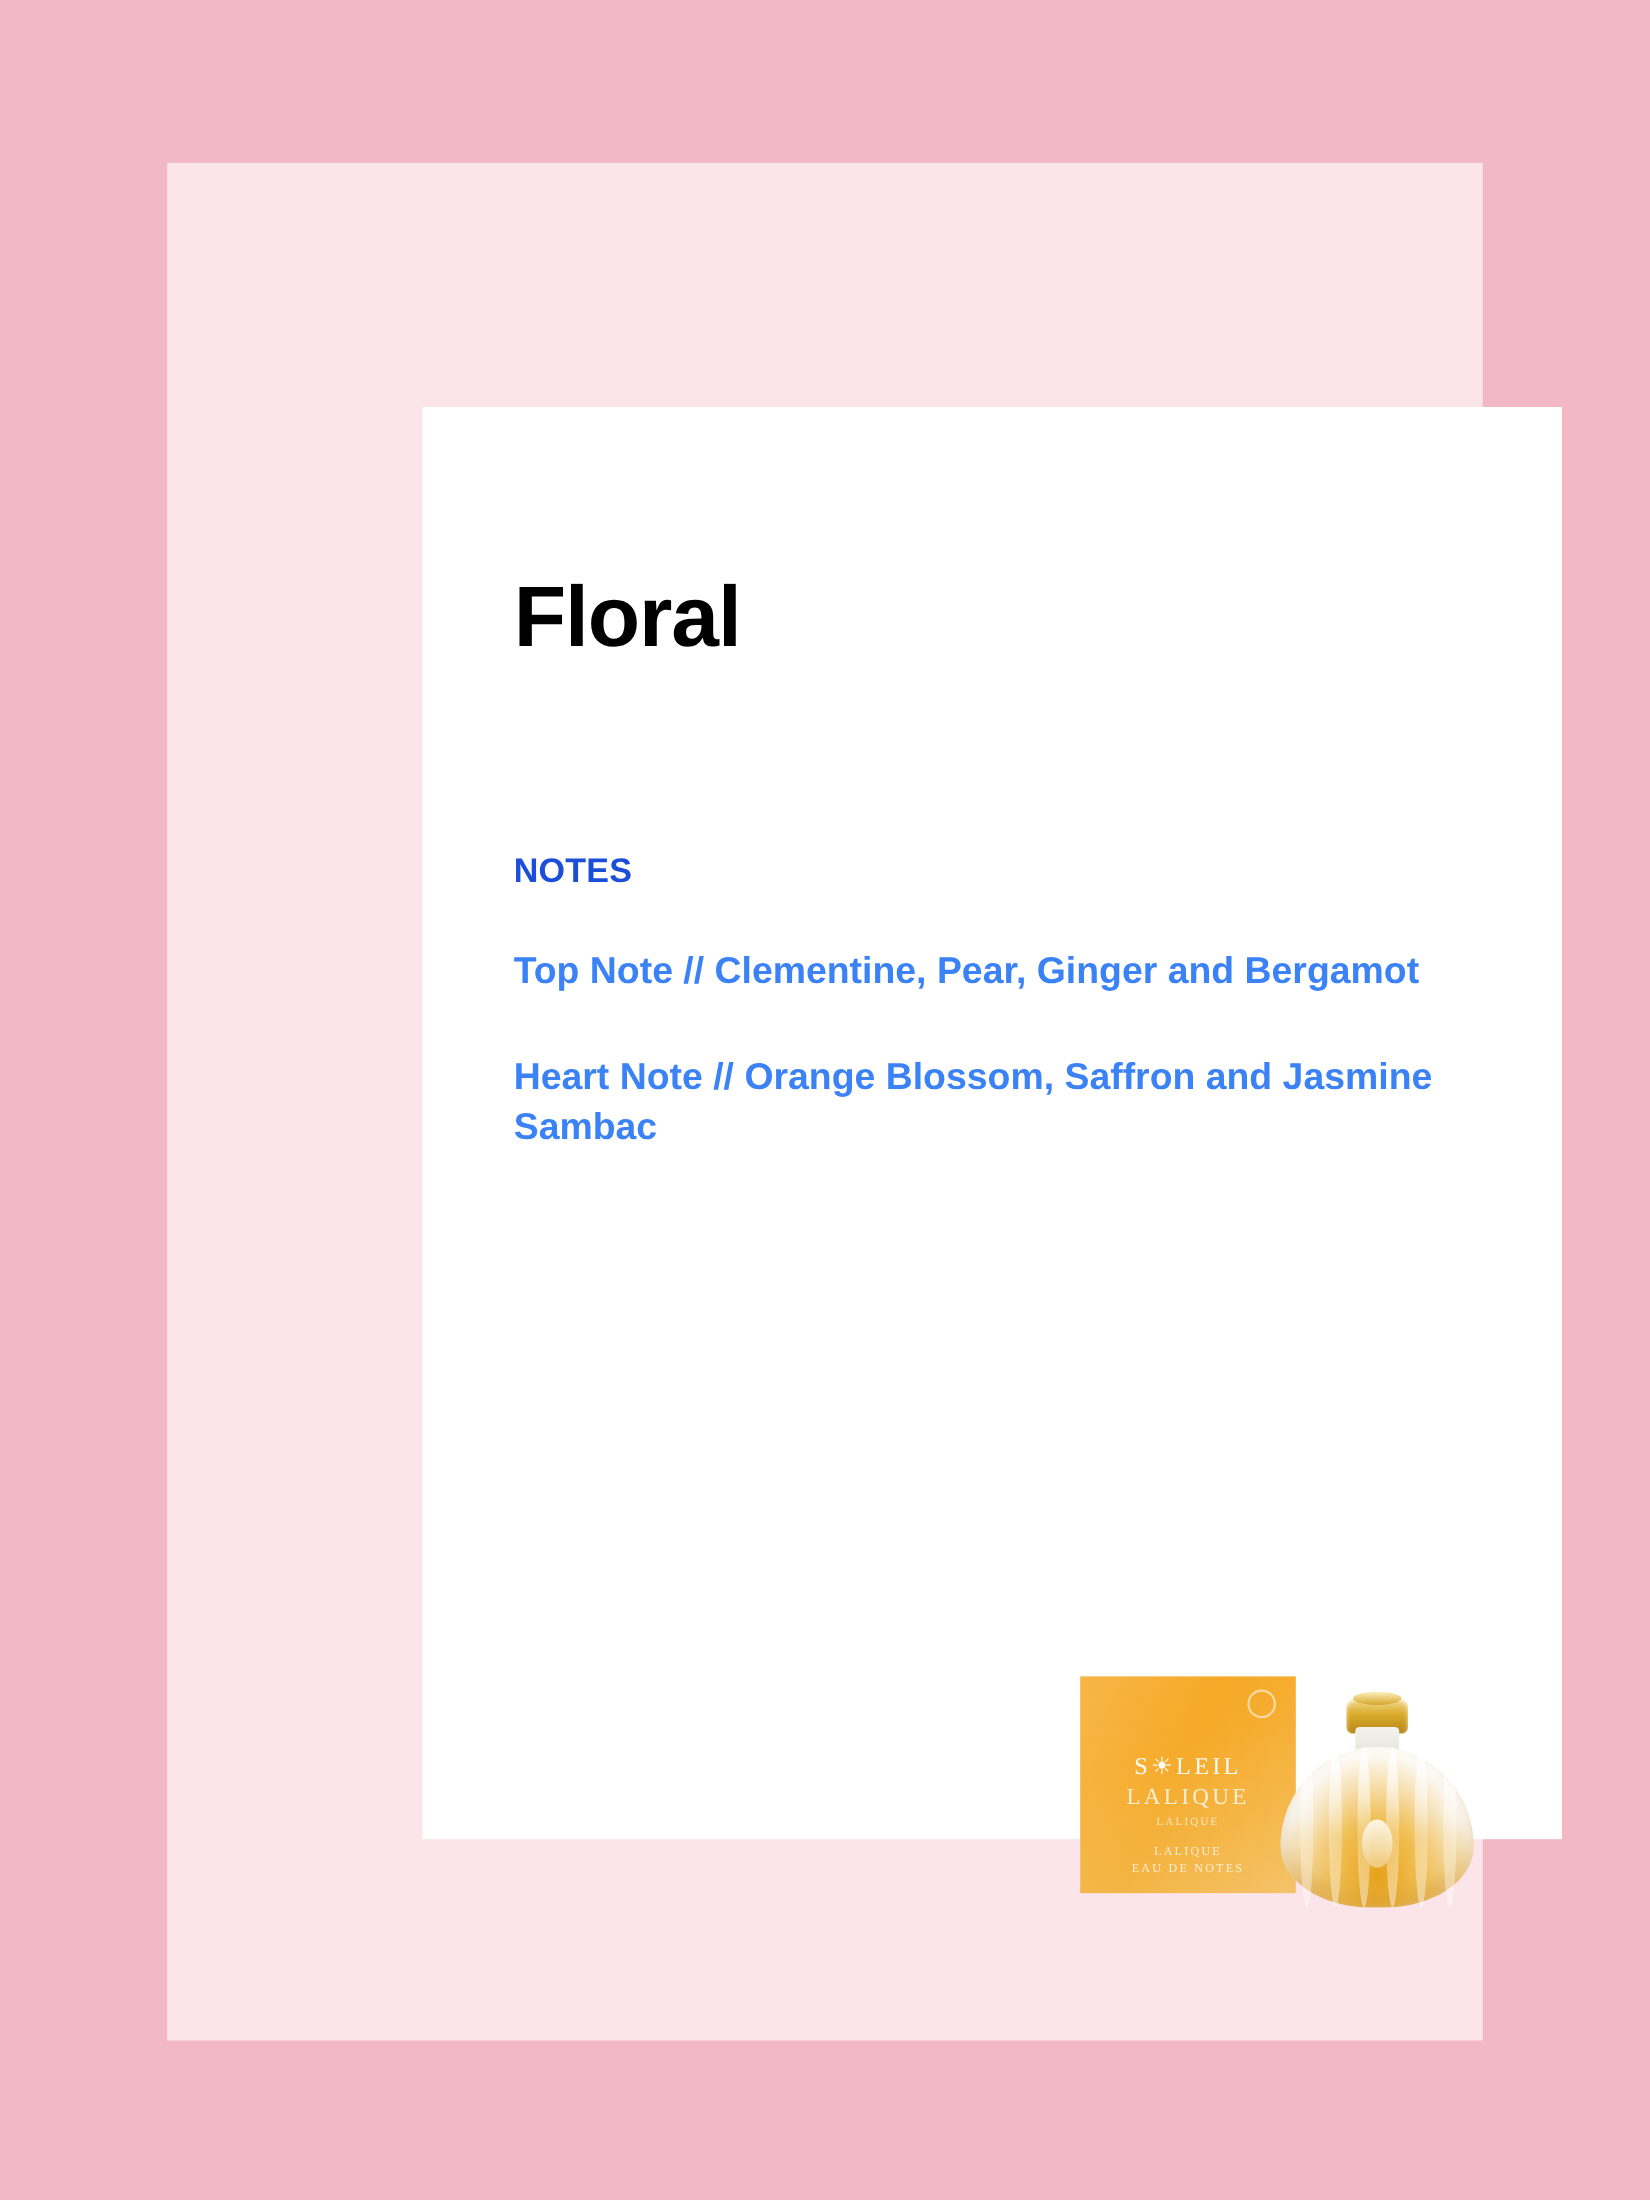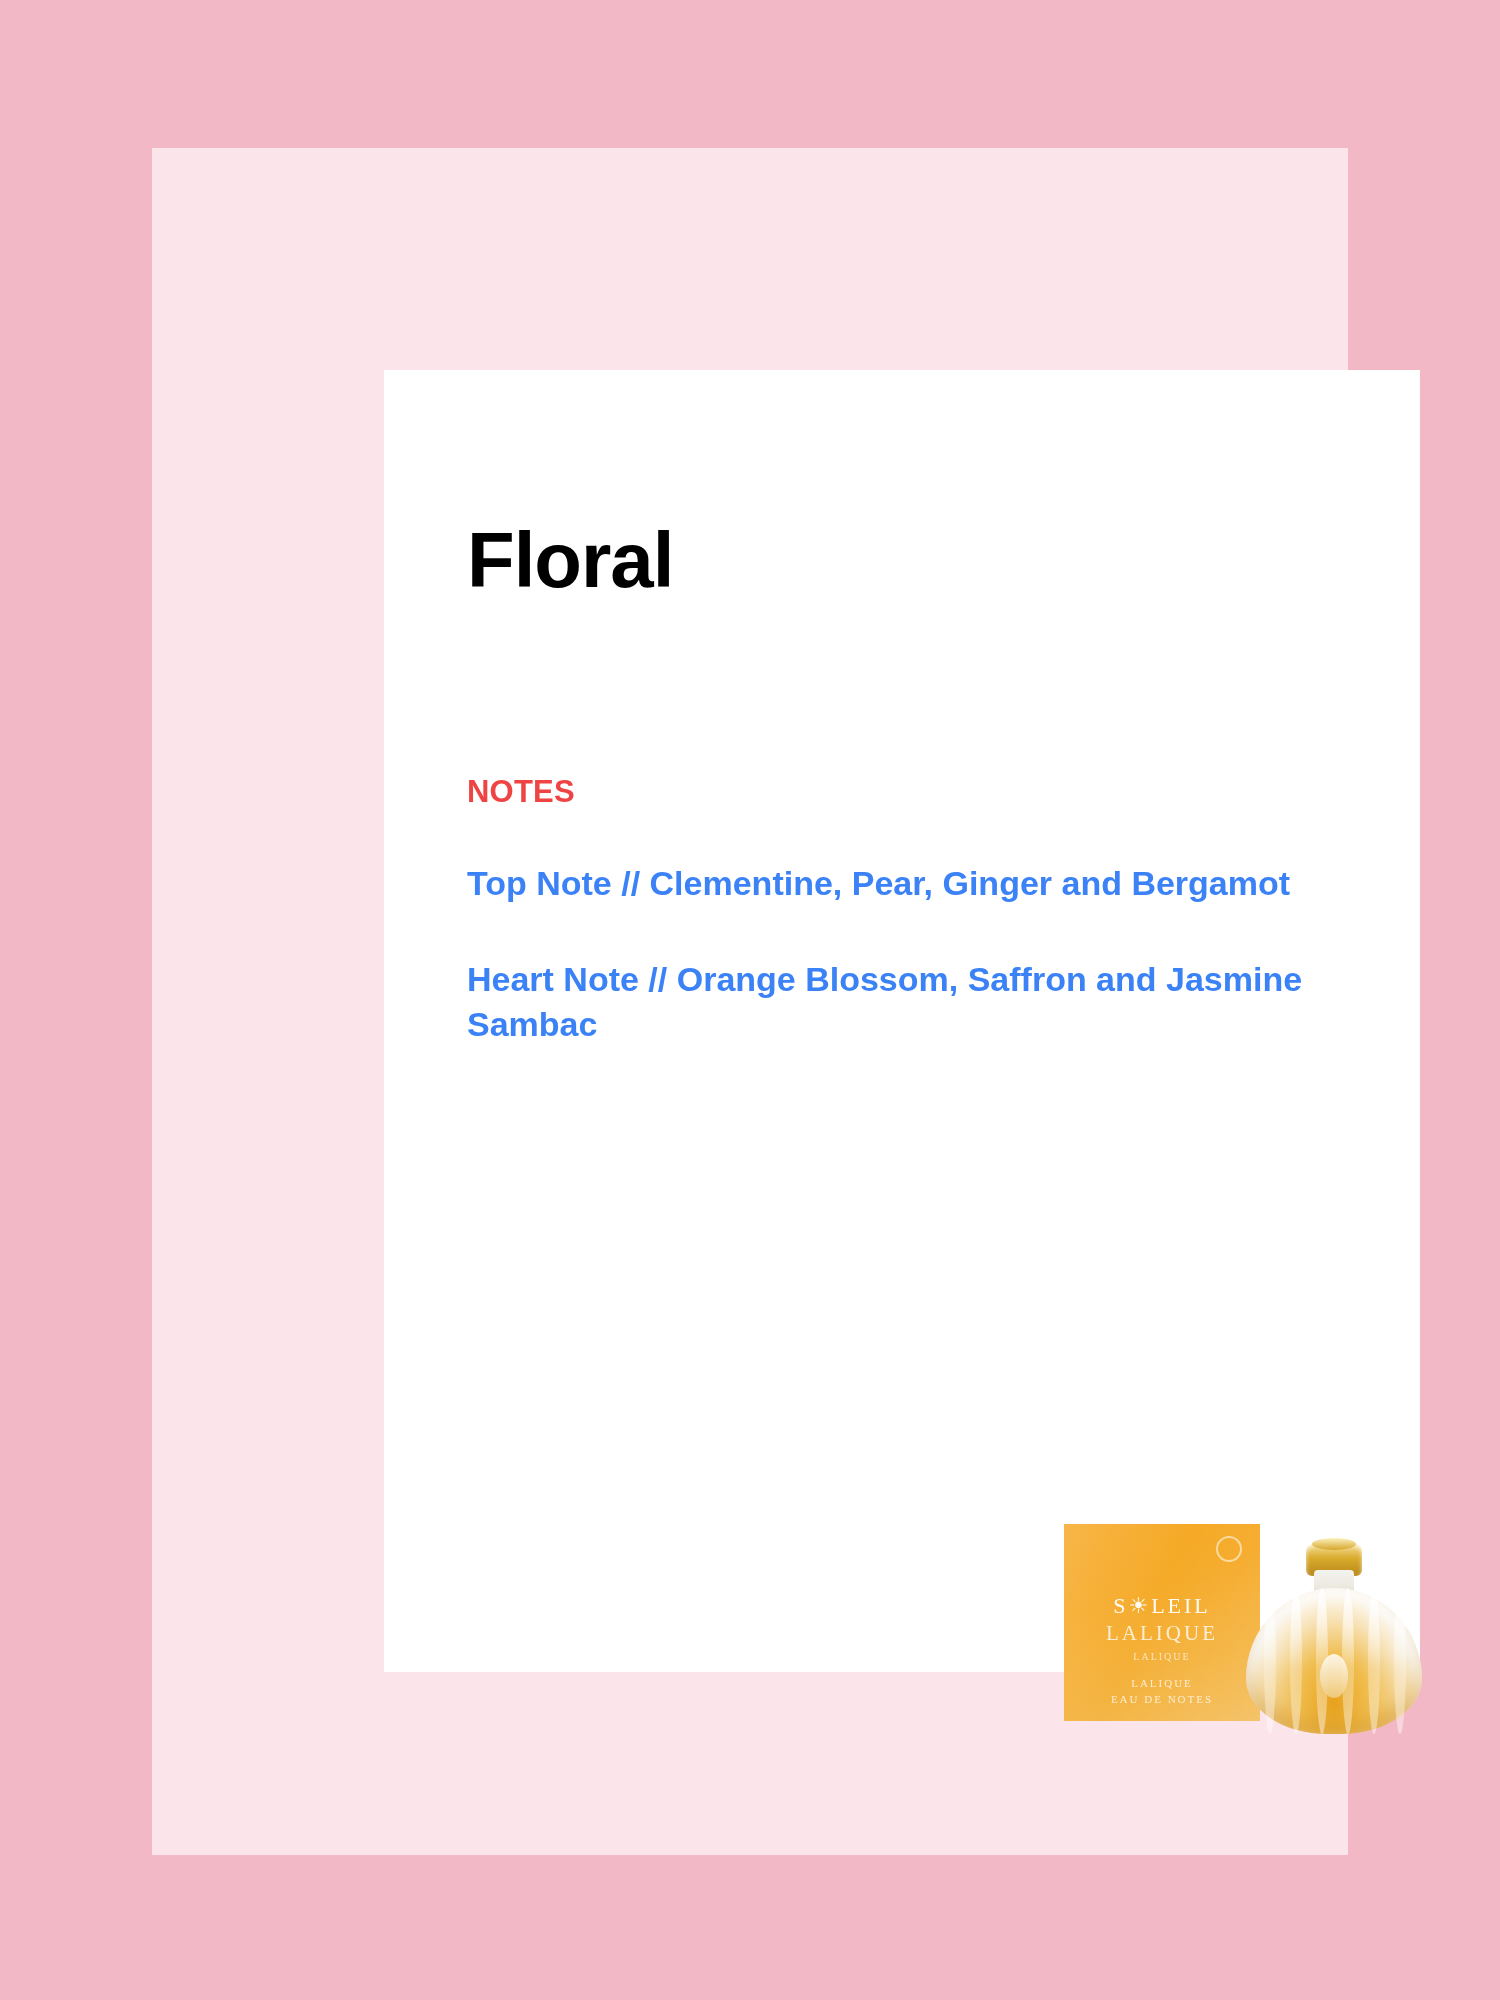--- a/index.html
+++ b/index.html
@@ -46,34 +46,34 @@
     font-weight: bold;
     line-height: 1.05;
     color: #000000;
     letter-spacing: -1px;
     margin: 0 0 0 0;
   }
   .notes-label {
     margin-top: 172px;
     font-size: 31px;
     font-weight: bold;
-    color: #ef4444;
+    color: #1d4ed8;
     letter-spacing: 0.2px;
   }
   .note-line {
     margin-top: 51px;
     font-size: 34px;
     font-weight: bold;
     color: #3b82f6;
     line-height: 1.32;
     max-width: 945px;
   }
   .product-shot {
     position: absolute;
-    left: 912px;
+    left: 830px;
     top: 1376px;
     width: 368px;
     height: 210px;
     padding-left: 47px;
   }
   .box {
     position: absolute;
     left: 0px;
     top: 0px;
     width: 196px;

